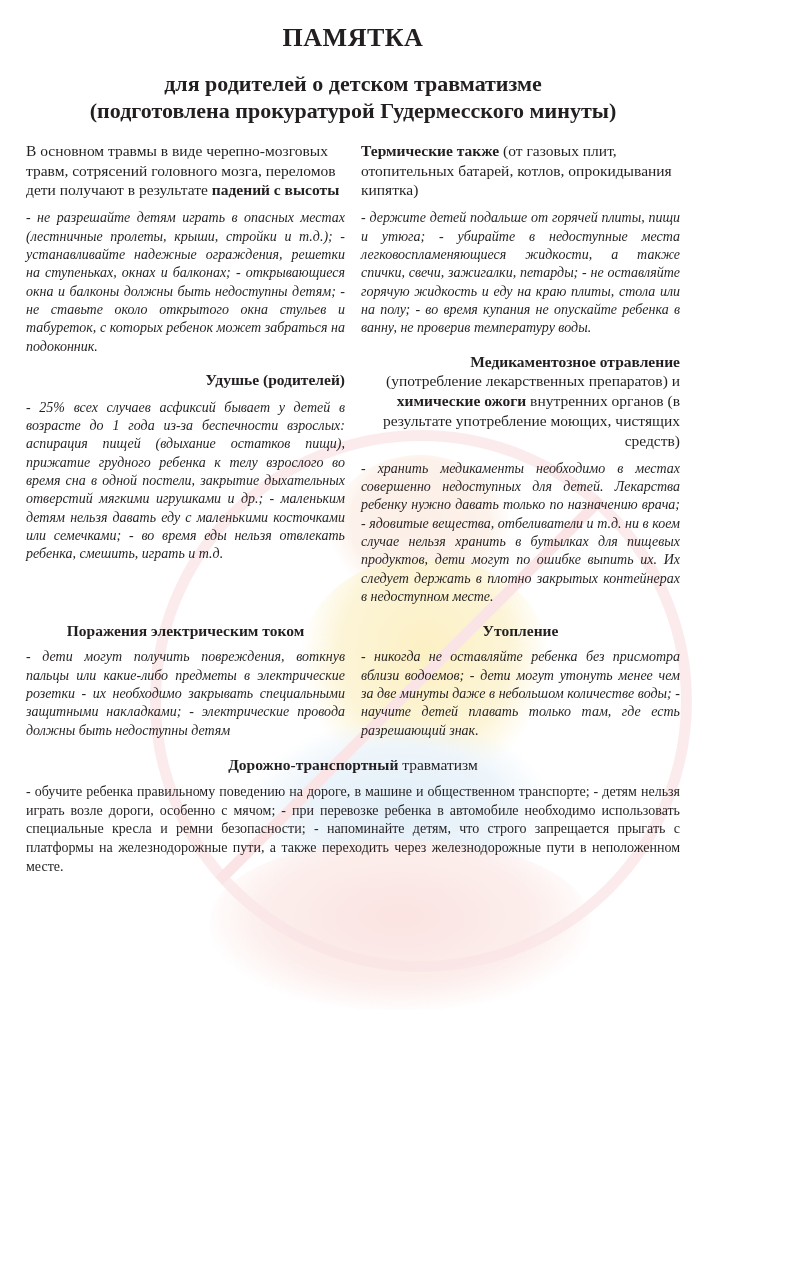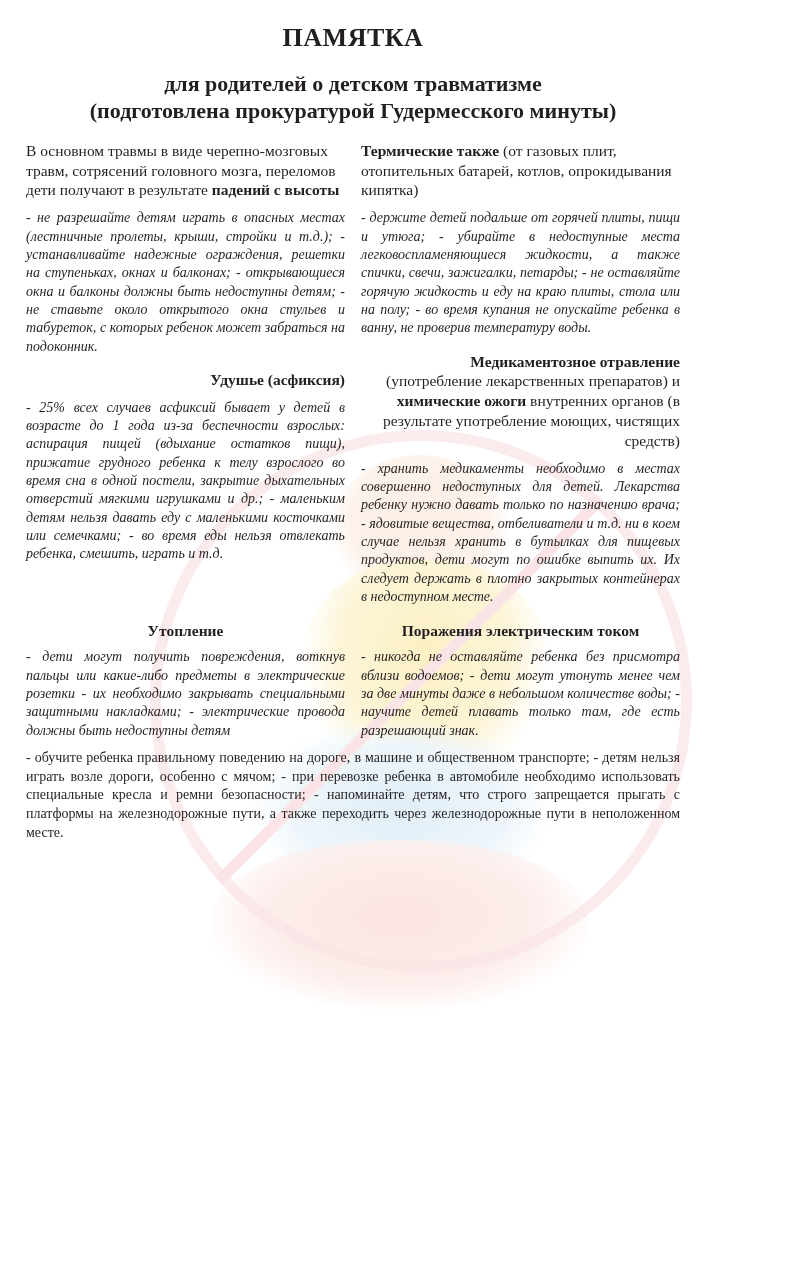--- a/index.html
+++ b/index.html
@@ -183,21 +183,21 @@
 
       <div class="intro">
         <span>В основном травмы в виде черепно-мозговых травм, сотрясений головного мозга, переломов дети получают в результате </span><b>падений с высоты</b>
       </div>
 
       <div class="body-text">
         <p>- не разрешайте детям играть в опасных местах (лестничные пролеты, крыши, стройки и т.д.); - устанавливайте надежные ограждения, решетки на ступеньках, окнах и балконах; - открывающиеся окна и балконы должны быть недоступны детям; - не ставьте около открытого окна стульев и табуреток, с которых ребенок может забраться на подоконник.</p>
       </div>
 
       <div class="section-head">
-        <b>Удушье (асфиксия)</b>
+        <b>Удушье (родителей)</b>
       </div>
 
       <div class="body-text">
         <p>- 25% всех случаев асфиксий бывает у детей в возрасте до 1 года из-за беспечности взрослых: аспирация пищей (вдыхание остатков пищи), прижатие грудного ребенка к телу взрослого во время сна в одной постели, закрытие дыхательных отверстий мягкими игрушками и др.; - маленьким детям нельзя давать еду с маленькими косточками или семечками; - во время еды нельзя отвлекать ребенка, смешить, играть и т.д.</p>
       </div>
 
     </div>
 
     <div class="col">
 
@@ -216,38 +216,41 @@
 
       <div class="body-text">
         <p>- хранить медикаменты необходимо в местах совершенно недоступных для детей. Лекарства ребенку нужно давать только по назначению врача; - ядовитые вещества, отбеливатели и т.д. ни в коем случае нельзя хранить в бутылках для пищевых продуктов, дети могут по ошибке выпить их. Их следует держать в плотно закрытых контейнерах в недоступном месте.</p>
       </div>
 
     </div>
   </div>
 
   <div class="two-head">
     <div>
+      <b>Поражения электрическим током</b>
+    </div>
+    <div>
       <b>Утопление</b>
-    </div>
-    <div>
-      <b>Поражения электрическим током</b>
     </div>
   </div>
 
   <div class="columns" style="margin-top:6px;">
     <div class="col">
       <div class="body-text" style="margin-top:2px;">
         <p>- дети могут получить повреждения, воткнув пальцы или какие-либо предметы в электрические розетки - их необходимо закрывать специальными защитными накладками; - электрические провода должны быть недоступны детям</p>
       </div>
     </div>
     <div class="col">
       <div class="body-text" style="margin-top:2px;">
         <p>- никогда не оставляйте ребенка без присмотра вблизи водоемов; - дети могут утонуть менее чем за две минуты даже в небольшом количестве воды; - научите детей плавать только там, где есть разрешающий знак.</p>
       </div>
     </div>
   </div>
 
+  <div class="bottom-head">
+    <b>Дорожно-транспортный</b><span> травматизм</span>
+  </div>
 
   <div class="bottom-text">
     <p>- обучите ребенка правильному поведению на дороге, в машине и общественном транспорте; - детям нельзя играть возле дороги, особенно с мячом; - при перевозке ребенка в автомобиле необходимо использовать специальные кресла и ремни безопасности; - напоминайте детям, что строго запрещается прыгать с платформы на железнодорожные пути, а также переходить через железнодорожные пути в неположенном месте.</p>
   </div>
 
 </div>
 
 </body></html>

